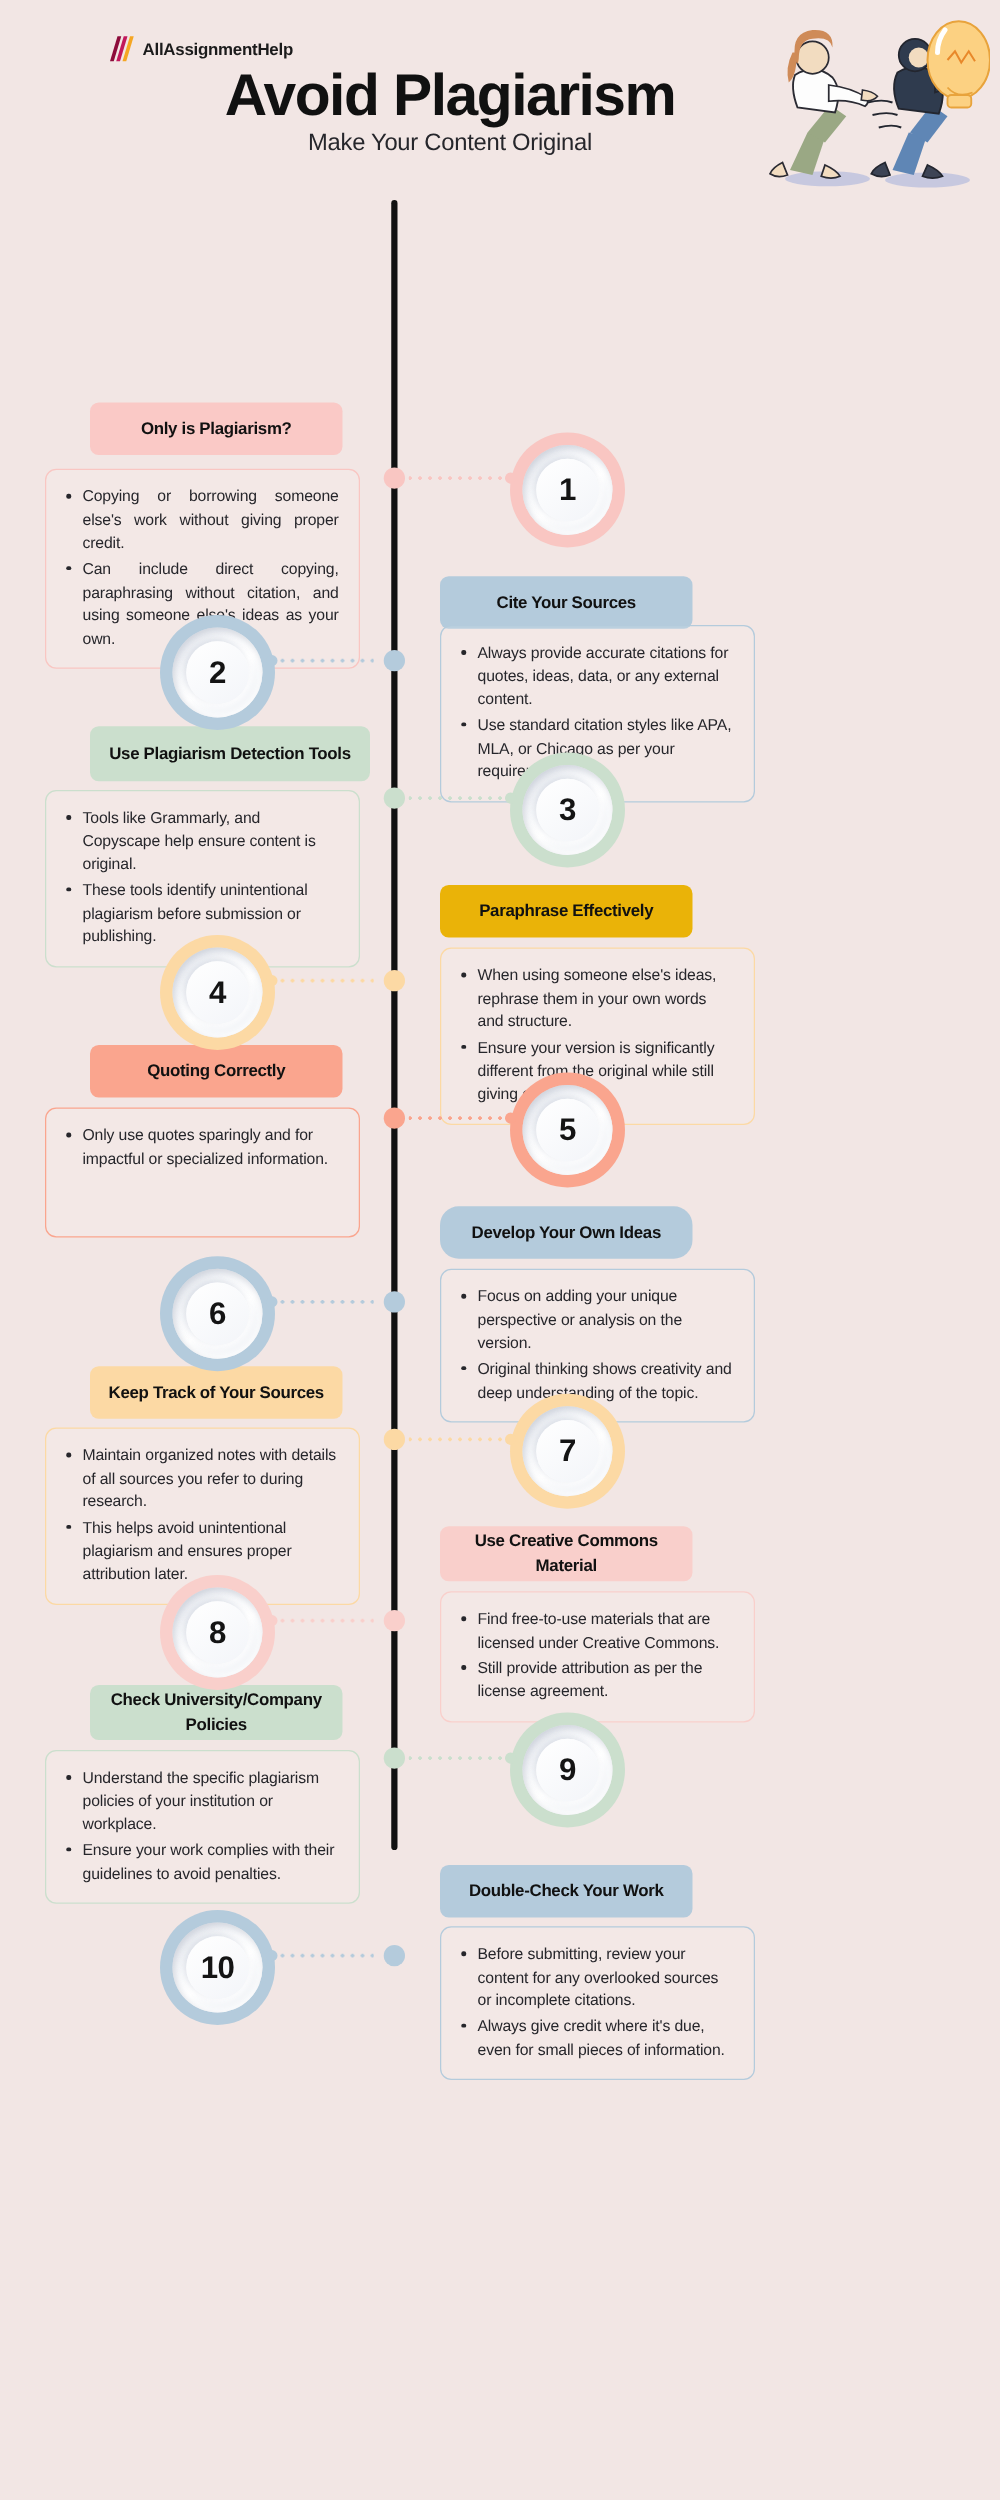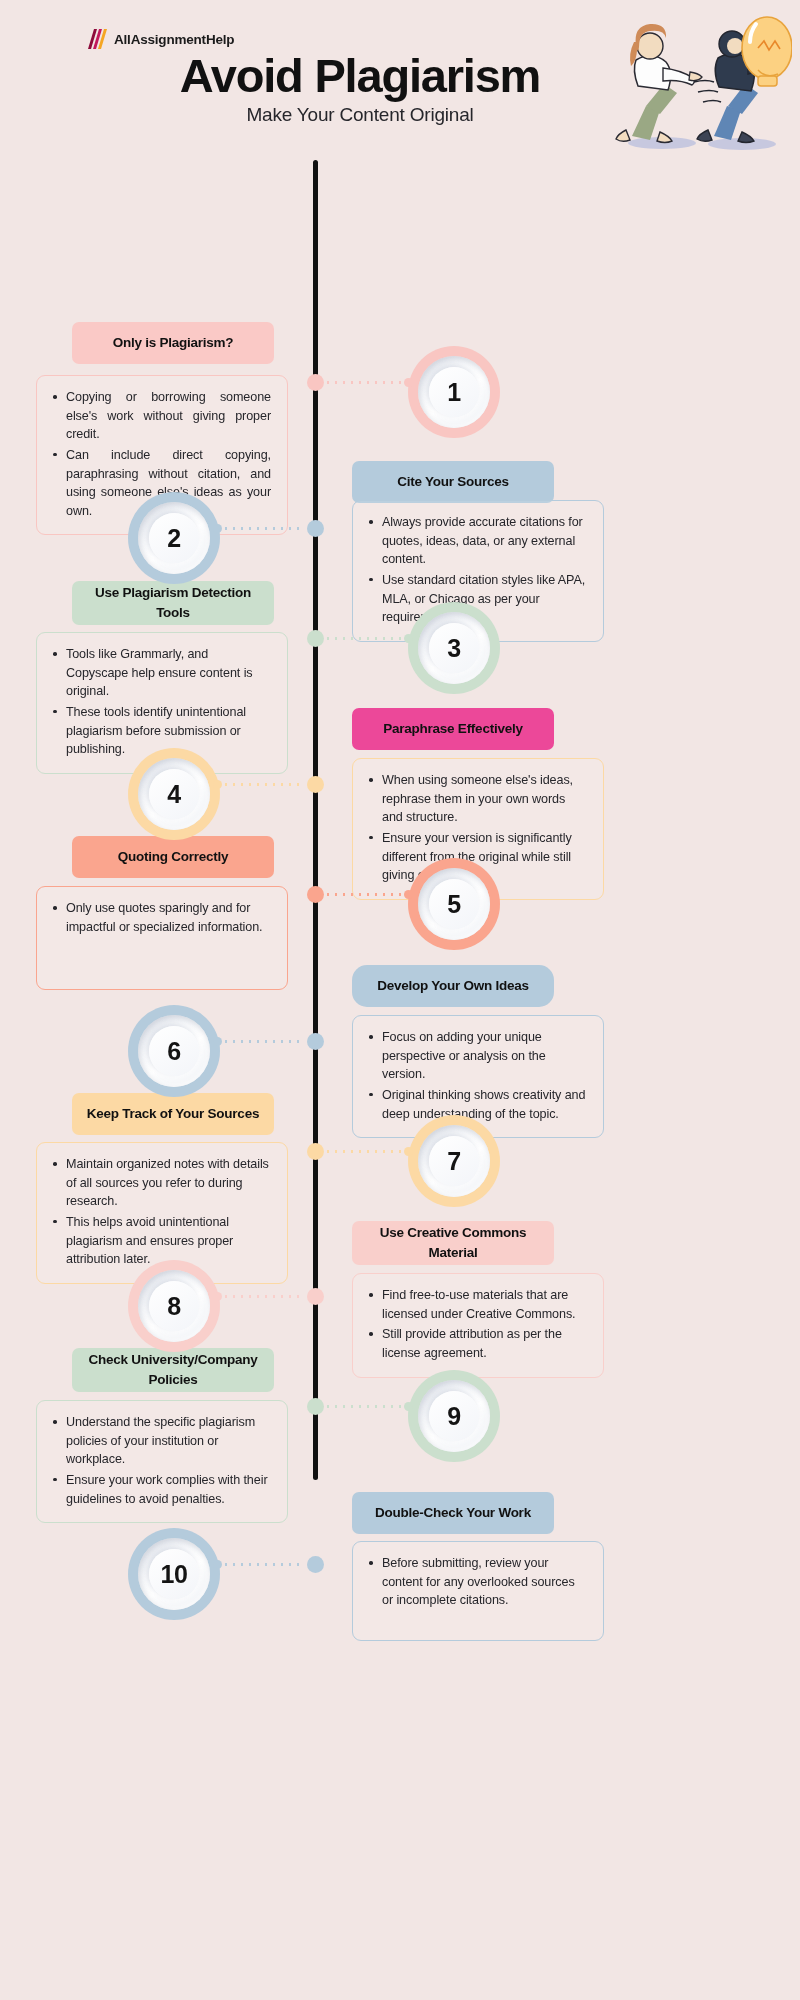--- a/index.html
+++ b/index.html
@@ -279,41 +279,41 @@
         <span class="ring-inner"></span>
         <span class="num">2</span>
       </div>
       <div class="spine-dot" style="top: 360px; background: rgb(180, 203, 220);"></div>
       <div class="dotted" style="color: rgb(180, 203, 220); top: 367px; left: 217px; width: 82px;">
         <span class="dots"></span>
         <span class="endcap" style="left: -4px;"></span>
       </div>
     </div>
     <div class="step">
-      <div class="head-box" style="top: 421px; height: 44px; background: rgb(203, 223, 205); left: 72px; width: 202px;">Use Plagiarism Detection Tools</div>
+      <div class="head-box" style="top: 421px; height: 44px; background: rgb(203, 223, 205); left: 72px; width: 224px;">Use Plagiarism Detection Tools</div>
       <div class="body-box" style="top: 472px; min-height: 105px; border-color: rgb(203, 223, 205); left: 36px; width: 252px;">
         <ul>
           <li>Tools like Grammarly, and Copyscape help ensure content is original.</li>
           <li>These tools identify unintentional plagiarism before submission or publishing.</li>
         </ul>
       </div>
       <div class="badge" style="top: 442px; left: 408px;">
         <span class="ring-outer" style="background: rgb(203, 223, 205);"></span>
         <span class="ring-mid"></span>
         <span class="ring-inner"></span>
         <span class="num">3</span>
       </div>
       <div class="spine-dot" style="top: 470px; background: rgb(203, 223, 205);"></div>
       <div class="dotted" style="color: rgb(203, 223, 205); top: 477px; left: 327px; width: 82px;">
         <span class="dots"></span>
         <span class="endcap" style="right: -4px;"></span>
       </div>
     </div>
     <div class="step">
-      <div class="head-box" style="top: 548px; height: 42px; background: #ec4899; left: 352px; width: 202px;">Paraphrase Effectively</div>
+      <div class="head-box" style="top: 548px; height: 42px; background: #eab308; left: 352px; width: 202px;">Paraphrase Effectively</div>
       <div class="body-box" style="top: 598px; min-height: 100px; border-color: rgb(252, 217, 164); left: 352px; width: 252px;">
         <ul>
           <li>When using someone else's ideas, rephrase them in your own words and structure.</li>
           <li>Ensure your version is significantly different from the original while still giving credit.</li>
         </ul>
       </div>
       <div class="badge" style="top: 588px; left: 128px;">
         <span class="ring-outer" style="background: rgb(252, 217, 164);"></span>
         <span class="ring-mid"></span>
         <span class="ring-inner"></span>
@@ -422,20 +422,21 @@
       <div class="dotted" style="color: rgb(203, 223, 205); top: 1245px; left: 327px; width: 82px;">
         <span class="dots"></span>
         <span class="endcap" style="right: -4px;"></span>
       </div>
     </div>
     <div class="step">
       <div class="head-box" style="top: 1332px; height: 42px; background: rgb(180, 203, 220); left: 352px; width: 202px;">Double-Check Your Work</div>
       <div class="body-box" style="top: 1381px; min-height: 100px; border-color: rgb(180, 203, 220); left: 352px; width: 252px;">
         <ul>
           <li>Before submitting, review your content for any overlooked sources or incomplete citations.</li>
+          <li>Always give credit where it's due, even for small pieces of information.</li>
         </ul>
       </div>
       <div class="badge" style="top: 1368px; left: 128px;">
         <span class="ring-outer" style="background: rgb(180, 203, 220);"></span>
         <span class="ring-mid"></span>
         <span class="ring-inner"></span>
         <span class="num">10</span>
       </div>
       <div class="spine-dot" style="top: 1396px; background: rgb(180, 203, 220);"></div>
       <div class="dotted" style="color: rgb(180, 203, 220); top: 1403px; left: 217px; width: 82px;">

